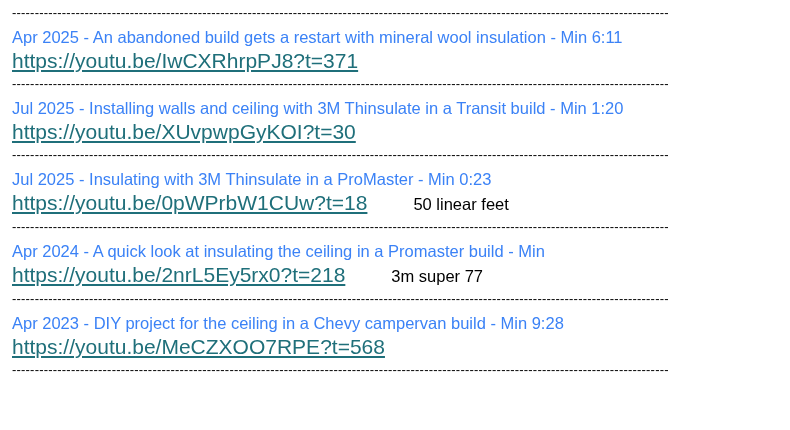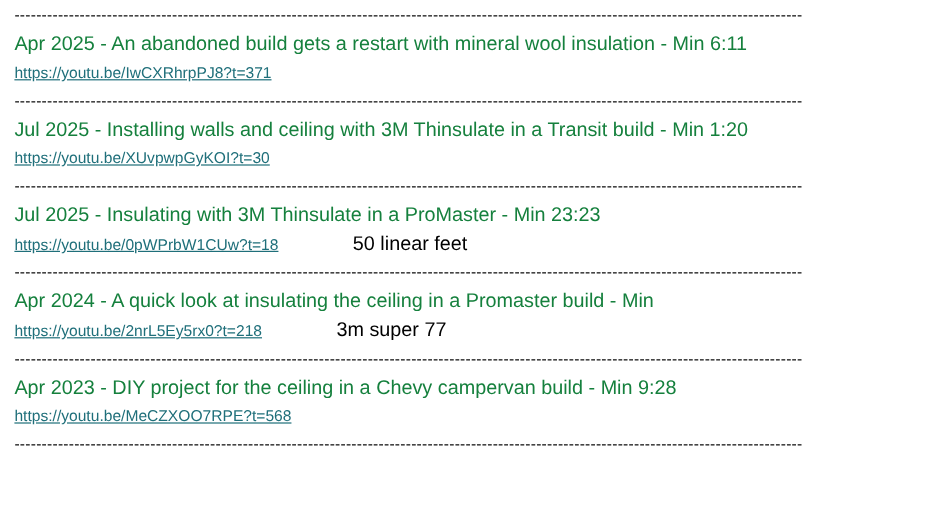--- a/index.html
+++ b/index.html
@@ -29,40 +29,40 @@
     white-space: nowrap;
     overflow: hidden;
     height: 15px;
   }
   .entry {
     padding: 4px 0 4px 0;
   }
   .entry-title {
     font-size: 16.5px;
     line-height: 24px;
-    color: #15803d;
+    color: #3b82f6;
     white-space: nowrap;
   }
   .entry-linkrow {
     display: flex;
     align-items: baseline;
     line-height: 24px;
   }
   .entry-link {
-    font-size: 13px;
+    font-size: 21px;
     color: #1f6f7a;
     text-decoration: underline;
     text-decoration-color: #1f6f7a;
     white-space: nowrap;
     cursor: pointer;
   }
   .entry-note {
     font-size: 16.5px;
     color: #000000;
-    margin-left: 62px;
+    margin-left: 46px;
     white-space: nowrap;
   }
   .entry-note.narrow {
   }
 </style>
 </head>
 <body>
 
 <div class="doc">
 
@@ -80,21 +80,21 @@
   <div class="entry">
     <div class="entry-title">Jul 2025 - Installing walls and ceiling with 3M Thinsulate in a Transit build - Min 1:20</div>
     <div class="entry-linkrow">
       <span class="entry-link">https://youtu.be/XUvpwpGyKOI?t=30</span>
     </div>
   </div>
 
   <div class="divider">-------------------------------------------------------------------------------------------------------------------------------------------------</div>
 
   <div class="entry">
-    <div class="entry-title">Jul 2025 - Insulating with 3M Thinsulate in a ProMaster - Min 23:23</div>
+    <div class="entry-title">Jul 2025 - Insulating with 3M Thinsulate in a ProMaster - Min 0:23</div>
     <div class="entry-linkrow">
       <span class="entry-link">https://youtu.be/0pWPrbW1CUw?t=18</span>
       <span class="entry-note">50 linear feet</span>
     </div>
   </div>
 
   <div class="divider">-------------------------------------------------------------------------------------------------------------------------------------------------</div>
 
   <div class="entry">
     <div class="entry-title">Apr 2024 - A quick look at insulating the ceiling in a Promaster build - Min</div>

